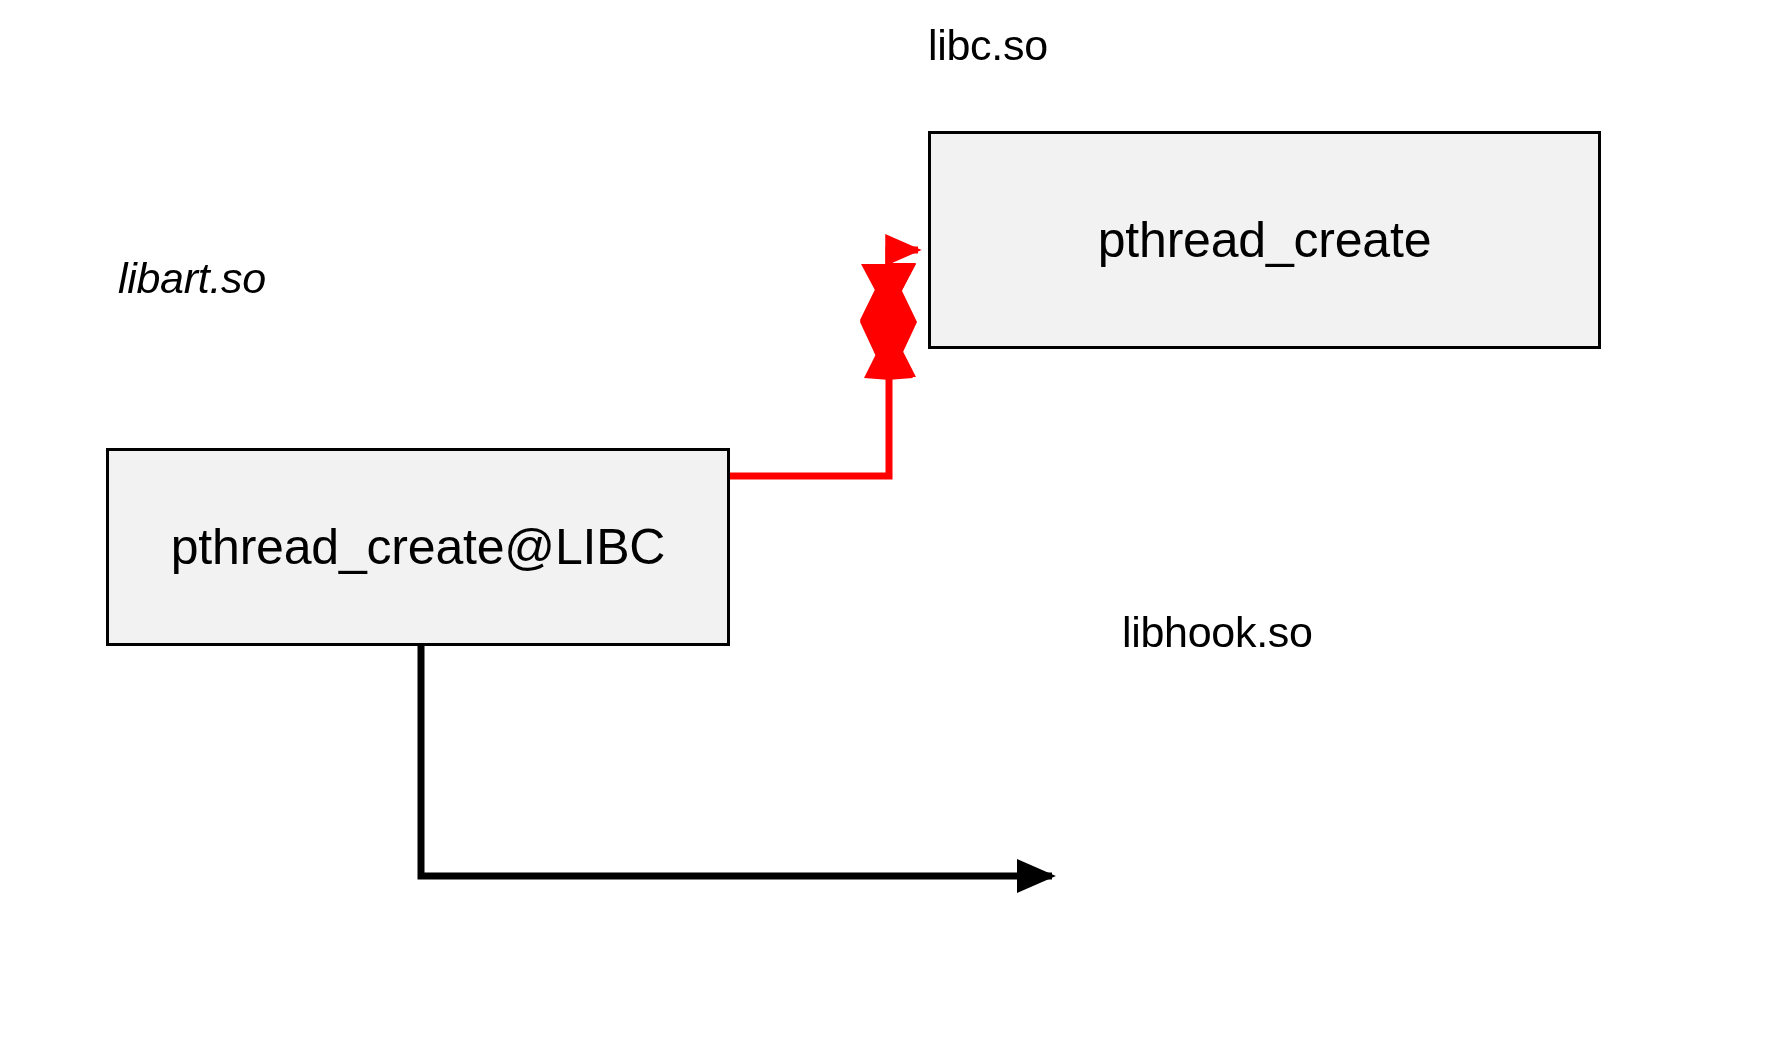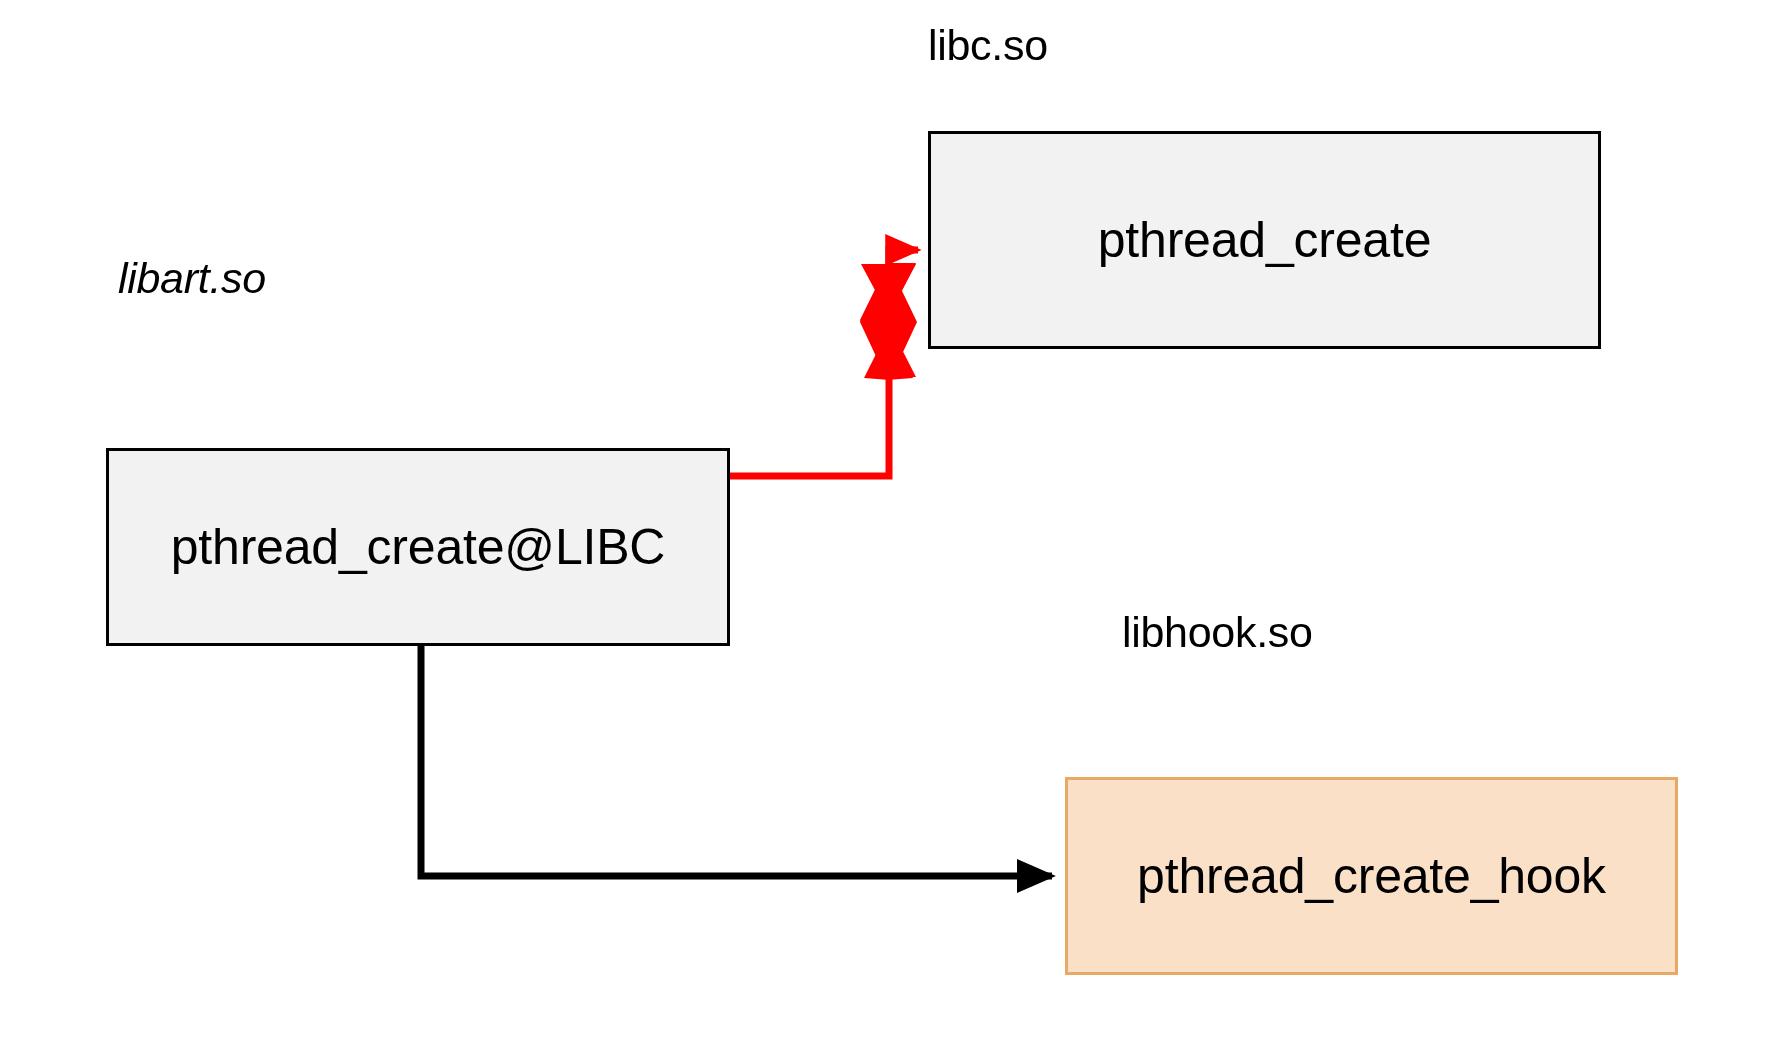--- a/index.html
+++ b/index.html
@@ -97,17 +97,14 @@
   <div class="node-box node-gray" id="box-libc">
     <span class="node-label">pthread_create</span>
   </div>
 
   <div class="lib-label" id="label-libart">libart.so</div>
   <div class="node-box node-gray" id="box-libart">
     <span class="node-label">pthread_create@LIBC</span>
   </div>
 
   <div class="lib-label" id="label-libhook">libhook.so</div>
-  <div class="node-box node-peach" id="box-libhook">
-    <span class="node-label">pthread_create_hook</span>
-  </div>
 
 </div>
 
 </body></html>

